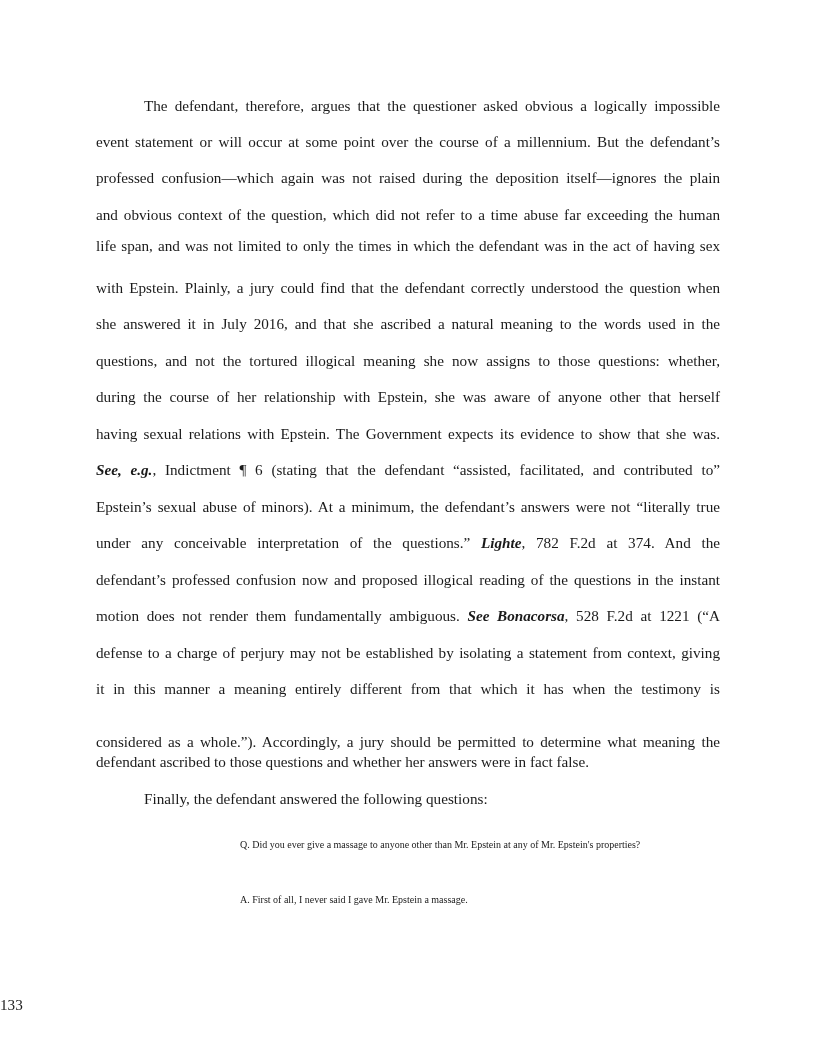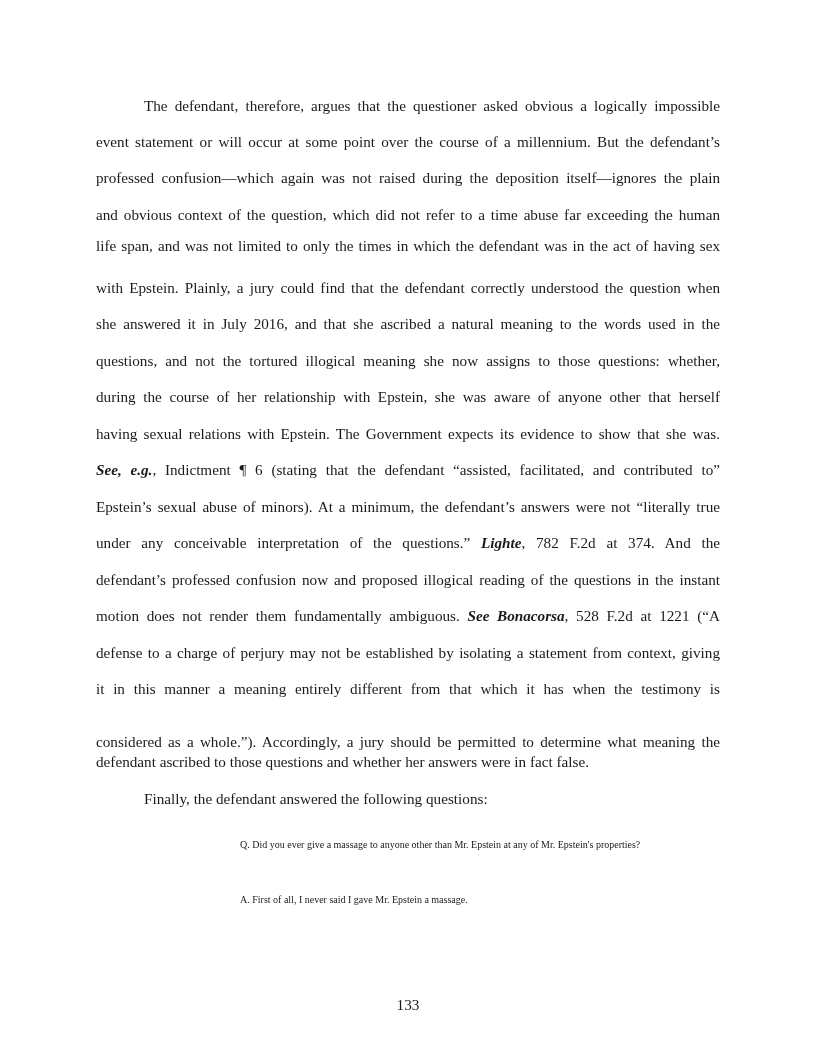--- a/index.html
+++ b/index.html
@@ -6,21 +6,21 @@
   body { width: 816px; height: 1056px; position: relative; overflow: hidden;
          font-family: "Liberation Serif", serif; color: #1a1a1a; }
   .line { position: absolute; left: 96px; width: 624px; font-size: 15.2px;
           line-height: 20px; white-space: nowrap; text-align: justify;
           text-align-last: justify; }
   .line.last { text-align-last: left; }
   .line.indent { left: 144px; width: 576px; }
   .quote { position: absolute; left: 192px; width: 470px; font-size: 10px;
            line-height: 23px; margin-left: 48px; }
   .page-num { position: absolute; left: 0; width: 816px; top: 996px;
-              text-align: center; font-size: 15.2px; }
+              font-size: 15.2px; }
   i { font-style: italic; font-weight: bold; }
 </style>
 </head>
 <body>
 
 <div>
   <div class="line indent" style="top:96px">The defendant, therefore, argues that the questioner asked obvious a logically impossible</div>
   <div class="line" style="top:132px">event statement or will occur at some point over the course of a millennium.  But the defendant’s</div>
   <div class="line" style="top:168px">professed confusion—which again was not raised during the deposition itself—ignores the plain</div>
   <div class="line" style="top:205px">and obvious context of the question, which did not refer to a time abuse far exceeding the human</div>

